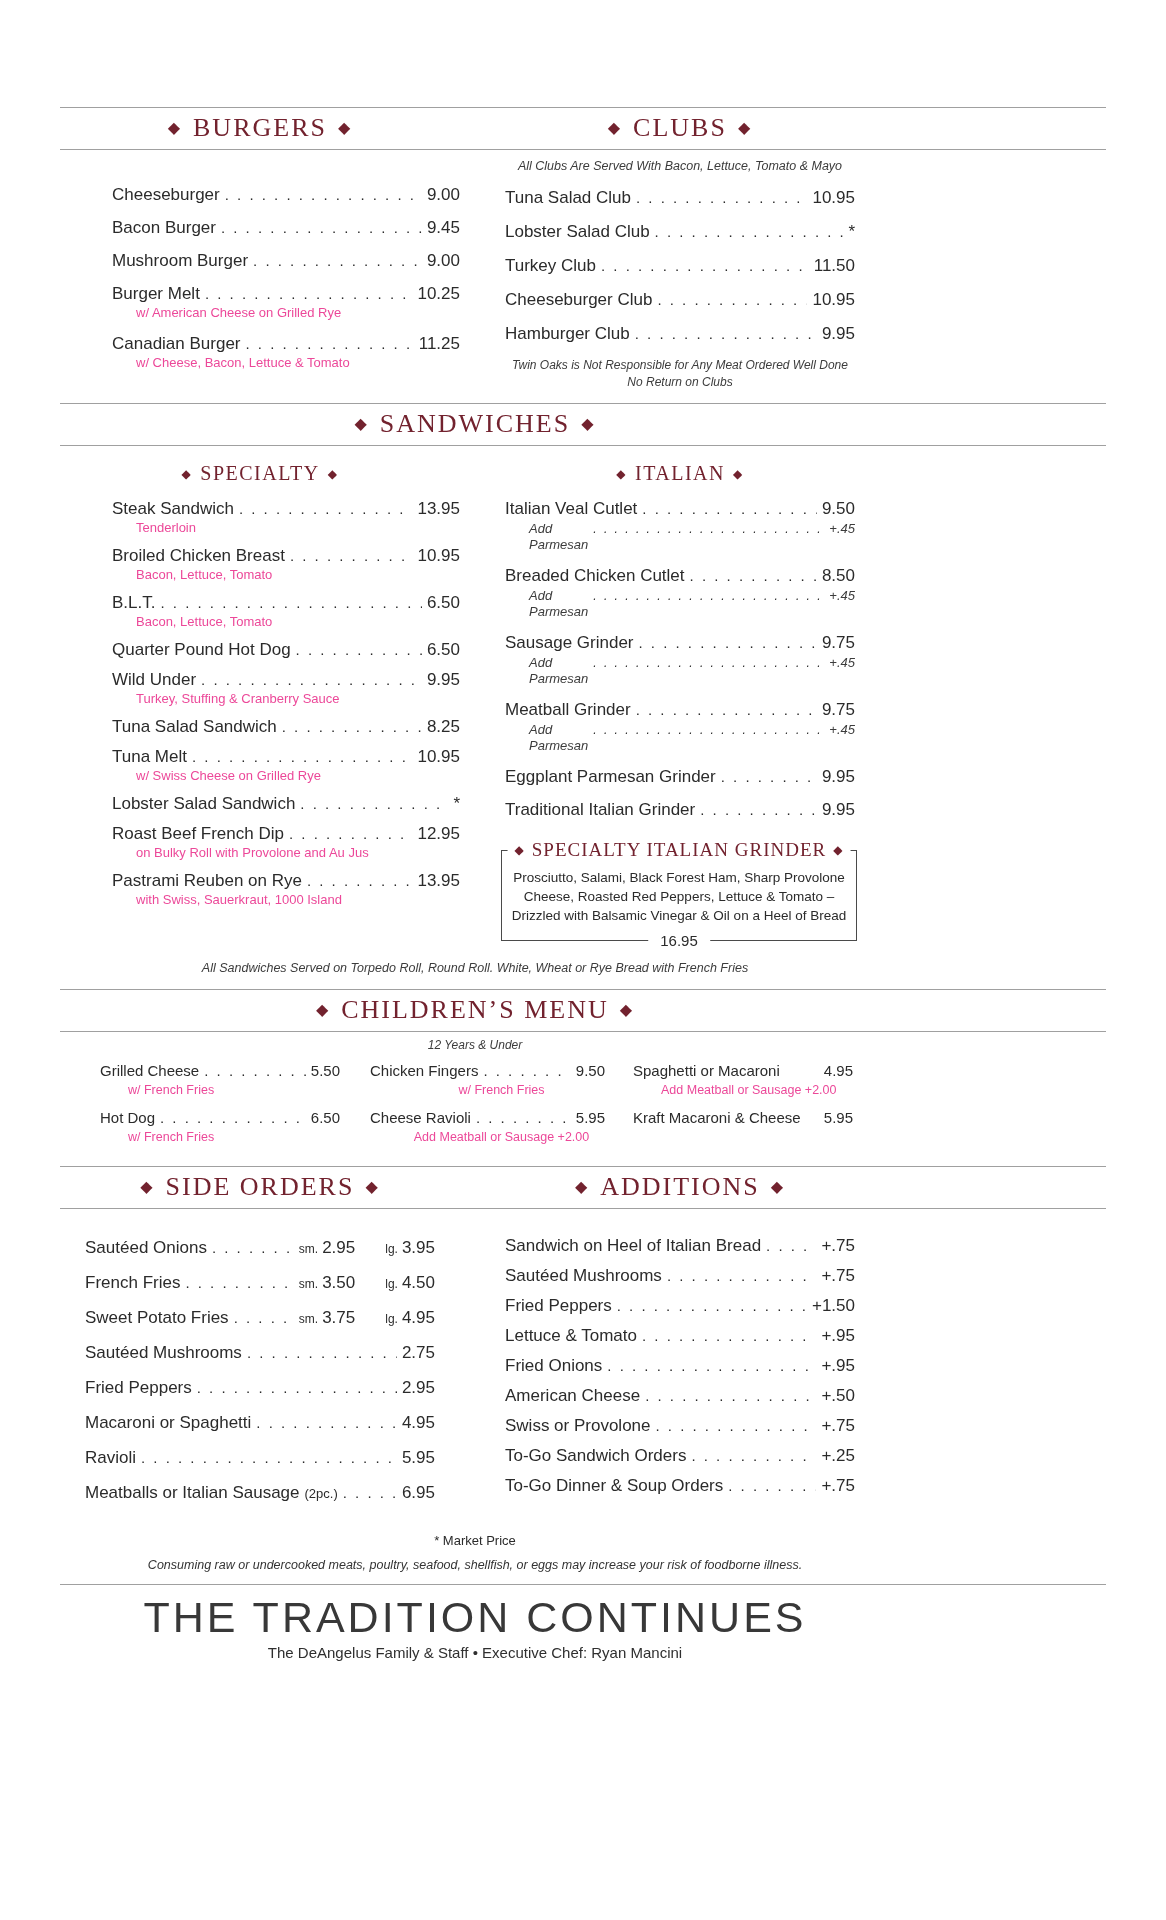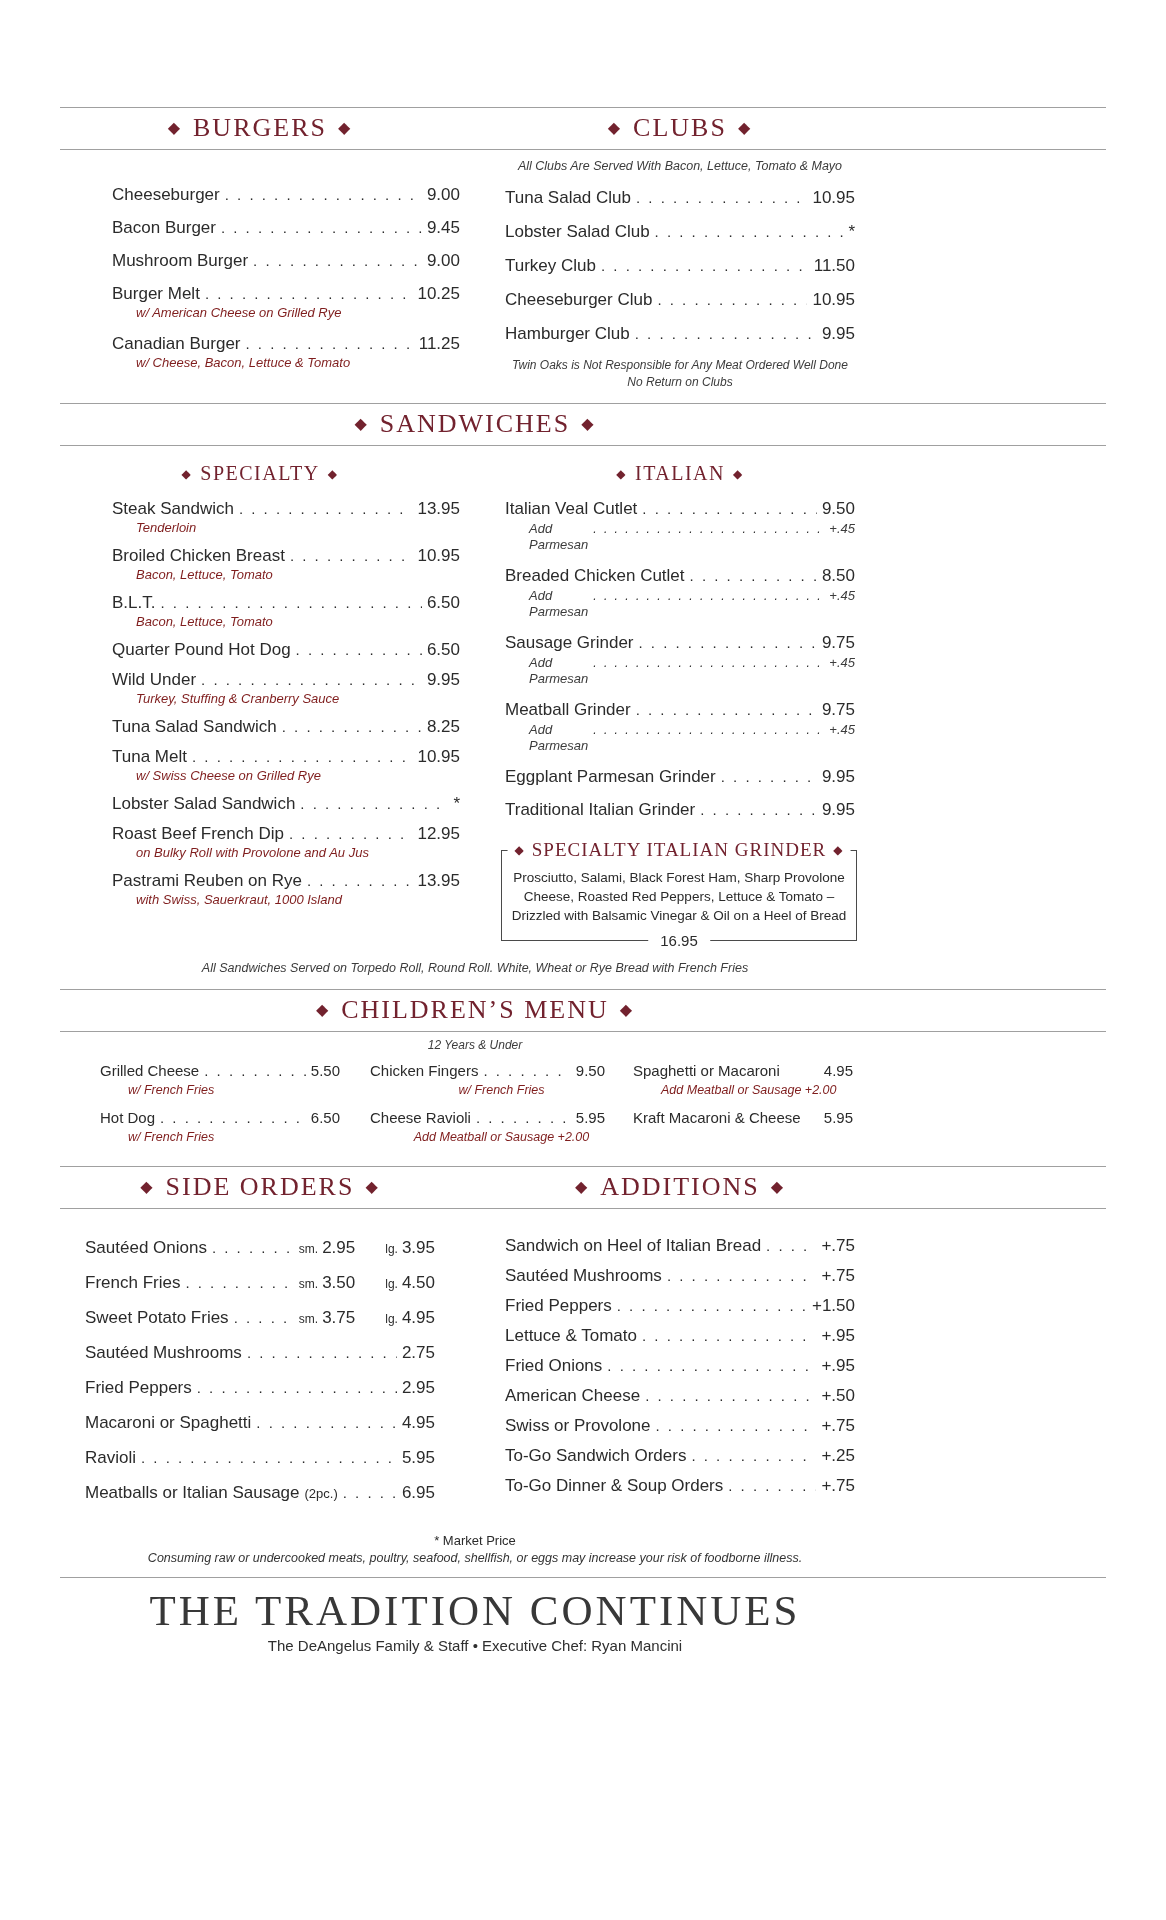--- a/index.html
+++ b/index.html
@@ -46,21 +46,21 @@
   .note { font-size: 13px; margin-left: 5px; white-space: nowrap; }
   .dots { flex: 1 1 auto; overflow: hidden; white-space: nowrap; margin: 0 3px 0 5px; min-width: 8px; }
   .dots::after {
     content: ". . . . . . . . . . . . . . . . . . . . . . . . . . . . . . . . . . . . . . . . . . . . . . . . . . . . . . . . . . . . . . . . . . . . . . . . . . . . . . . . ";
     font-size: 15px; letter-spacing: 2px; color: var(--body-text, #2b2b2b);
   }
   .price { font-size: 17px; margin-left: 2px; white-space: nowrap; }
   .sm-label, .lg-label { font-size: 12px; margin-right: 4px; white-space: nowrap; }
   .lg-label { margin-left: 30px; }
   .sm-price, .lg-price { font-size: 17px; white-space: nowrap; }
-  .desc { font-style: italic; font-size: 13px; line-height: 16px; color: #7f1d1d; margin-left: 24px; margin-top: 1px; }
+  .desc { font-size: 13px; line-height: 16px; color: #ec4899; margin-left: 24px; margin-top: 1px; }
   .subrow { margin-left: 24px; font-style: italic; color: #3c3c3c; }
   .subrow .sub-name, .subrow .sub-price { font-size: 13px; line-height: 16px; }
   .subrow .dots::after { font-size: 12px; letter-spacing: 2px; }
 
   
   .burgers-list { margin-top: 34px; padding-left: 52px; }
   .burgers-list .item { margin-bottom: 12px; }
   .col-note { margin-top: 9px; text-align: center; font-style: italic; font-size: 12.5px; color: #3c3c3c; }
   .clubs-list { margin-top: 14px; }
   .clubs-list .item { margin-bottom: 13px; }
@@ -99,23 +99,23 @@
   .kids-grid .desc { font-size: 12.5px; margin-left: 28px; }
   .kids-grid .item { margin-bottom: 9px; }
   .no-dots .dots::after { content: ""; }
 
   .sides-list { margin-top: 28px; padding-left: 25px; padding-right: 25px; }
   .sides-list .item { margin-bottom: 14px; }
   .adds-list { margin-top: 26px; }
   .adds-list .item { margin-bottom: 9px; }
 
   .market { text-align: center; font-size: 13px; margin-top: 16px; }
-  .warning { text-align: center; font-style: italic; font-size: 12.5px; margin-top: 3px; color: #333; }
+  .warning { text-align: center; font-style: italic; font-size: 12.5px; margin-top: 10px; color: #333; }
   .tagline {
-    font-family: Liberation Serif, serif; font-weight: 400; font-size: 43px;
+    font-family: Liberation Sans, sans-serif; font-weight: 400; font-size: 43px;
     letter-spacing: 3px; color: #383838; text-align: center; margin-top: 8px; white-space: nowrap;
   }
   .credit { text-align: center; font-size: 15px; margin-top: 2px; color: #2f2f2f; }
 </style>
 </head>
 <body>
 
 <div class="sheet">
 
   <div class="rule"></div>

